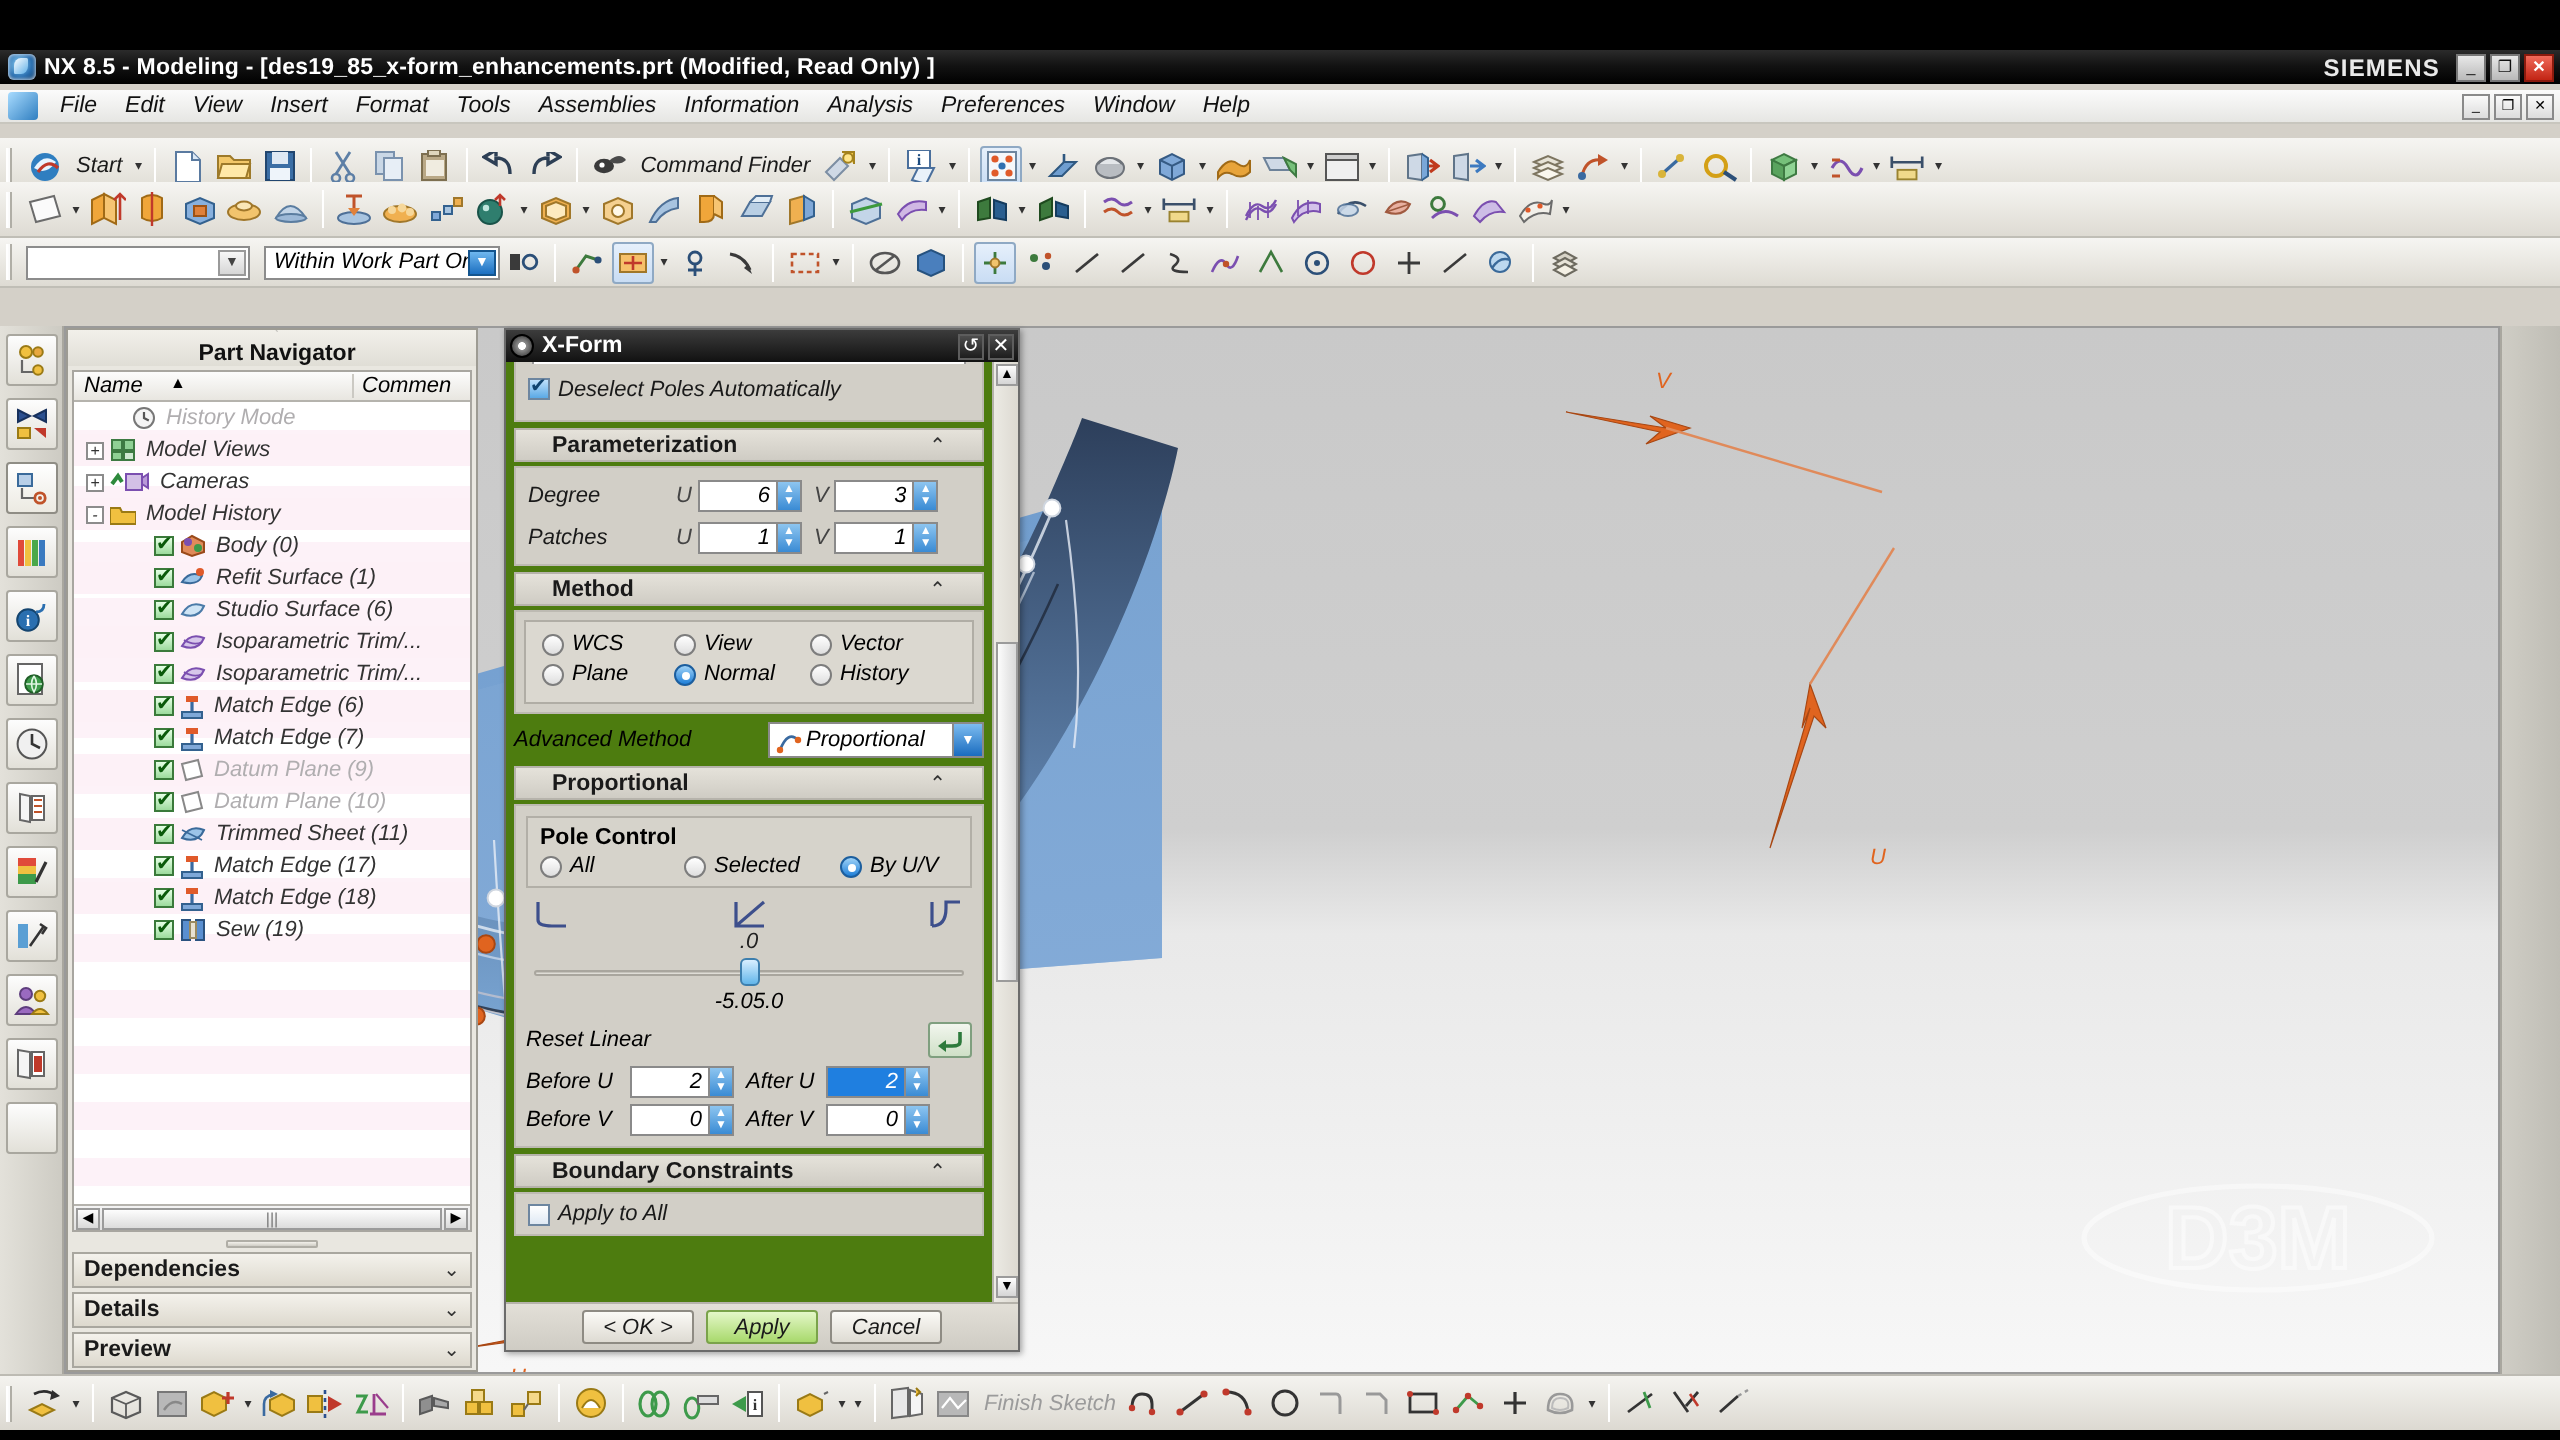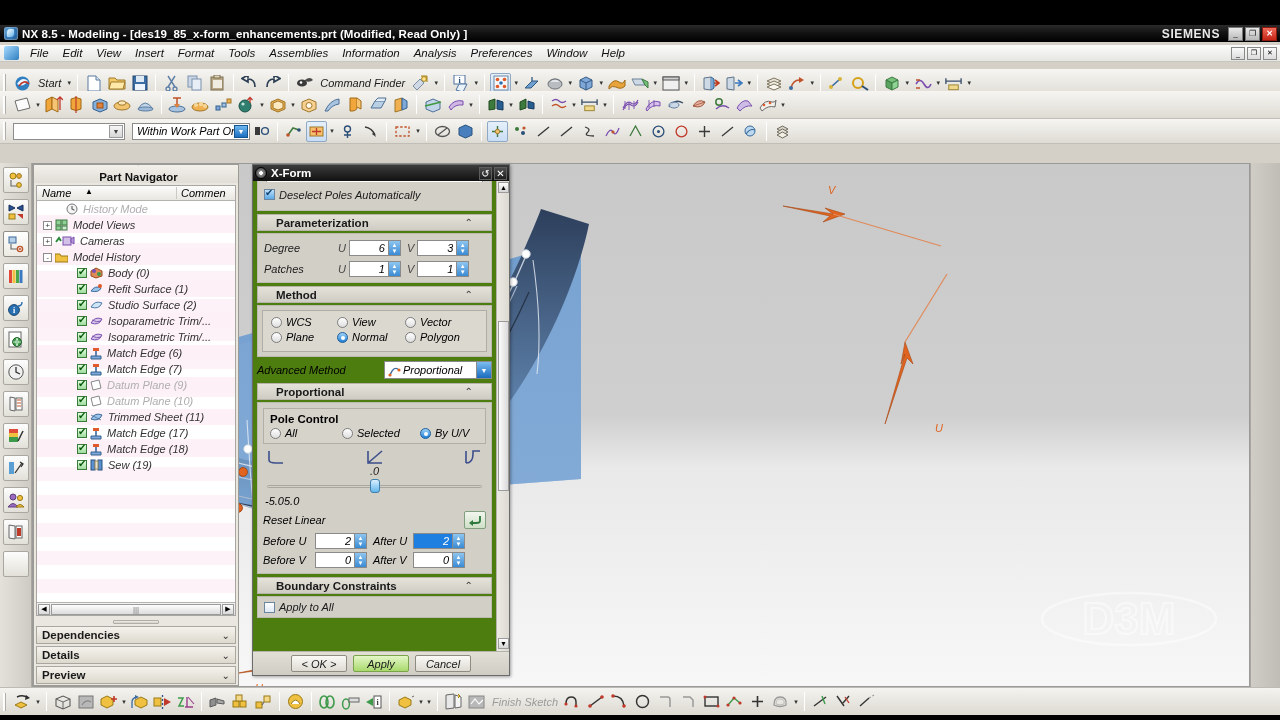--- a/index.html
+++ b/index.html
@@ -201,21 +201,21 @@
   .polebox { border:1px solid #b2afa7; background:#d6d3cb; padding:4px 6px; margin-bottom:4px;}
   .polebox .pt { font-weight:bold; font-size:11.5px; margin-bottom:2px; }
 
   .curverow { display:flex; justify-content:space-between; padding:2px 4px 0 4px;}
   .slidval { text-align:center; font-style:italic; font-size:11px; color:#222; }
   .slider { position:relative; height:14px; margin:2px 4px;}
   .slider .track { position:absolute; left:0; right:0; top:6px; height:3px;
     background:linear-gradient(to bottom,#b9b6ae,#eceae4); border:1px solid #a9a69e; border-radius:2px;}
   .slider .knob { position:absolute; left:50%; top:0; margin-left:-5px; width:10px; height:14px;
     background:linear-gradient(to bottom,#d8efff,#63b6ea); border:1px solid #3d7fae; border-radius:3px;}
-  .minmax { display:flex; justify-content:flex-start; font-style:italic; font-size:11px; padding:0 2px;}
+  .minmax { display:flex; justify-content:center; font-style:italic; font-size:11px; padding:0 2px;}
 
   .resetrow { display:flex; align-items:center; margin:4px 0; }
   .resetbtn { margin-left:auto; width:22px; height:18px; border:1px solid #7f9f7f;
     background:linear-gradient(to bottom,#f2f6ee,#cfe0c7); display:flex;align-items:center;justify-content:center;
     border-radius:2px;}
   .baRow { display:flex; align-items:center; margin-bottom:3px; }
   .baRow .l1 { font-style:italic; font-size:11px; width:52px; }
   .baRow .l2 { font-style:italic; font-size:11px; width:46px; padding-left:6px; }
 
   .dlg .foot { height:24px; background:linear-gradient(to bottom,#e2dfd7,#cfccc4);
@@ -1188,21 +1188,21 @@
           </div>
           <div class="row">
             <span class="ind" style="width: 28px;"></span>
             <span style="width: 12px; flex: 0 0 auto;"></span>
             <span class="chk"></span>
             <span style="display: flex; align-items: center; margin-right: 3px; flex: 0 0 auto;">
               <svg width="13" height="12" viewBox="0 0 13 12">
                 <path d="M1 8 Q5 1 12 4 Q9 11 1 8Z" fill="#cfe4f5" stroke="#4a7aa8"></path>
               </svg>
             </span>
-            <span class="lbl">Studio Surface (2)</span>
+            <span class="lbl">Studio Surface (6)</span>
           </div>
           <div class="row alt">
             <span class="ind" style="width: 28px;"></span>
             <span style="width: 12px; flex: 0 0 auto;"></span>
             <span class="chk"></span>
             <span style="display: flex; align-items: center; margin-right: 3px; flex: 0 0 auto;">
               <svg width="13" height="12" viewBox="0 0 13 12">
                 <path d="M1 8 Q5 1 12 4 Q9 11 1 8Z" fill="#d6c6ea" stroke="#7b4fb0"></path>
                 <path d="M2 5 Q7 8 11 6" stroke="#7b4fb0" stroke-width=".9" fill="none"></path>
               </svg>
@@ -1443,21 +1443,21 @@
               <div class="rad" style="width:66px;">
                 <div class="rdot"></div>
                 <span>Plane</span>
               </div>
               <div class="rad" style="width:68px;">
                 <div class="rdot on"></div>
                 <span>Normal</span>
               </div>
               <div class="rad">
                 <div class="rdot"></div>
-                <span>Polygon</span>
+                <span>History</span>
               </div>
             </div>
           </div>
         </div>
 
         <div class="advrow">
           <div class="lab" style="font-style:italic;font-size:11px;">Advanced Method</div>
           <div class="advcombo">
             <svg width="13" height="13" viewBox="0 0 13 13" style="position:absolute;left:3px;top:2px;">
               <path d="M2 11 Q6 1 11 6" stroke="#3a6aa0" stroke-width="1.3" fill="none"></path>

